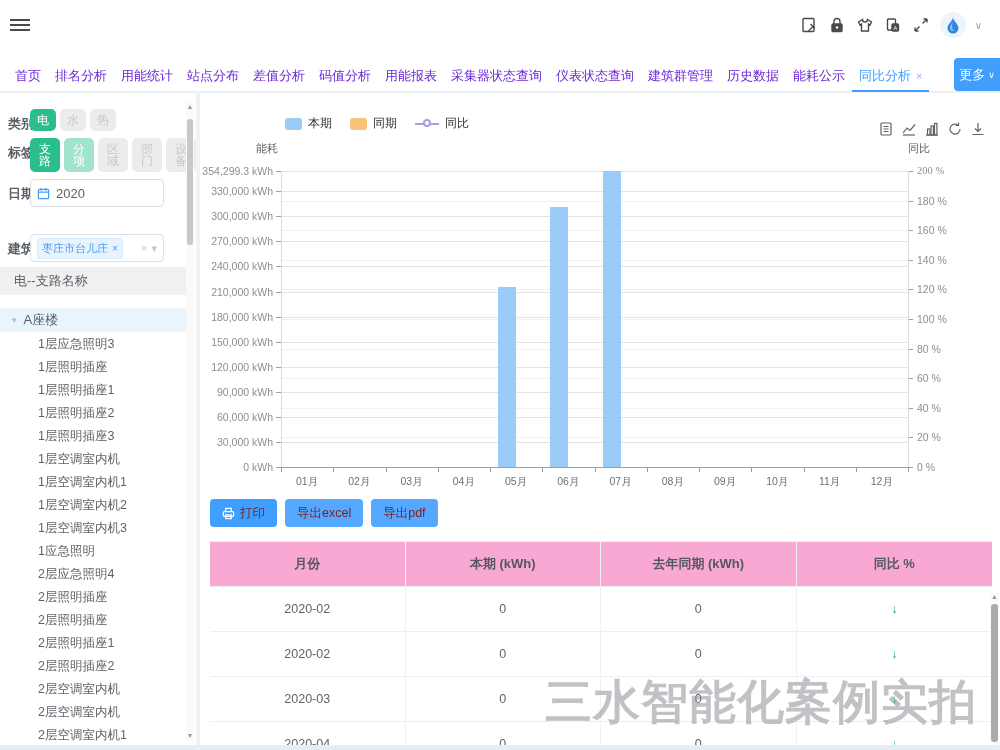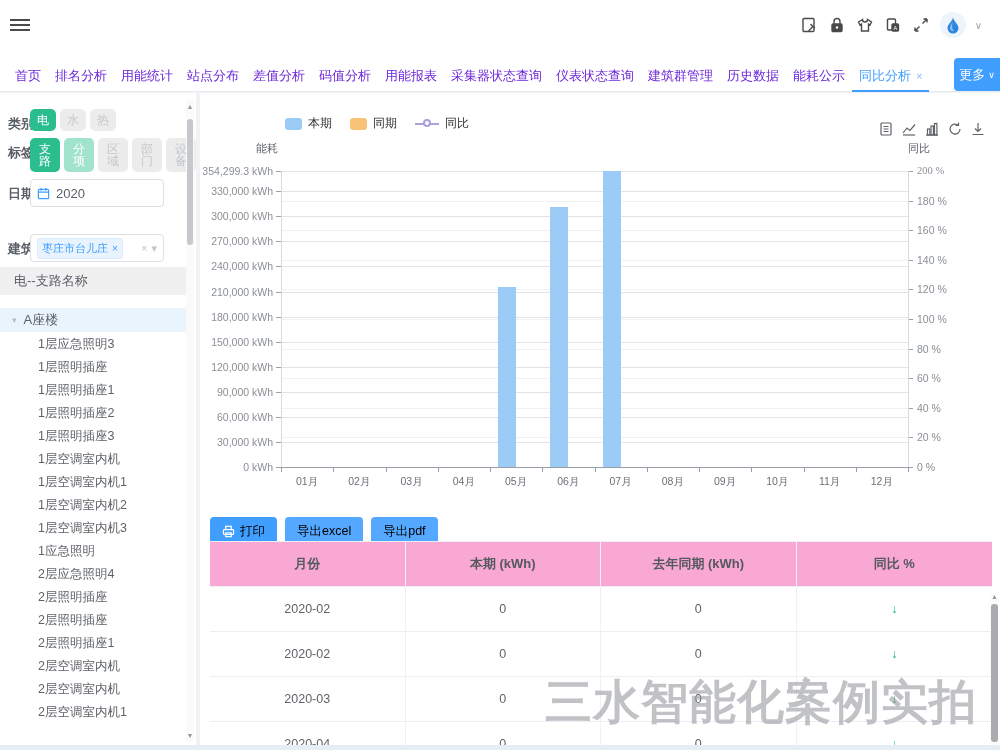--- a/index.html
+++ b/index.html
@@ -77,22 +77,22 @@
   .x-label { position:absolute; font-size:10.5px; color:#6b7077; text-align:center; width:44px; }
   .grid-major { position:absolute; height:1px; background:#e2e4e8; }
   .grid-minor { position:absolute; height:1px; background:#f0f1f3; }
   .axis-line { position:absolute; background:#9aa0a8; }
   .vaxis-line { position:absolute; width:1px; background:#d7dade; }
   .tick { position:absolute; background:#9aa0a8; }
   .bar { position:absolute; background:#9dcbf8; }
 
   
   #actions { position:absolute; left:10px; top:406px; display:flex; gap:8px; }
-  .btn { height:28px; border:none; border-radius:4px; color:#000000; font-size:12.5px; padding:0 12px;
-    display:flex; align-items:center; gap:5px; cursor:pointer; font-family:inherit;margin-top:18px; }
+  .btn { height:28px; border:none; border-radius:4px; color:#7f1d1d; font-size:12.5px; padding:0 12px;
+    display:flex; align-items:center; gap:5px; cursor:pointer; font-family:inherit; }
   #print-btn { background:#409eff; }
   .btn.export { background:#54a8ff; }
 
   
   #data-table { position:absolute; left:10px; top:448px; width:782px; height:204px; overflow:hidden;
     border-top:1px solid #ebeef5; }
   .t-row { display:flex; height:45px; border-bottom:1px solid #ebeef5; }
   .t-row.head { background:#f9a8d4; }
   .t-cell { width:25%; display:flex; align-items:center; justify-content:center;
     font-size:12.5px; color:#5f6368; border-right:1px solid #f0f1f4; }
@@ -234,20 +234,21 @@
       <div class="tree-item">1层照明插座3</div>
       <div class="tree-item">1层空调室内机</div>
       <div class="tree-item">1层空调室内机1</div>
       <div class="tree-item">1层空调室内机2</div>
       <div class="tree-item">1层空调室内机3</div>
       <div class="tree-item">1应急照明</div>
       <div class="tree-item">2层应急照明4</div>
       <div class="tree-item">2层照明插座</div>
       <div class="tree-item">2层照明插座</div>
       <div class="tree-item">2层照明插座1</div>
+      <div class="tree-item">2层照明插座2</div>
       <div class="tree-item">2层空调室内机</div>
       <div class="tree-item">2层空调室内机</div>
       <div class="tree-item">2层空调室内机1</div>
     </div>
 
   <div id="side-scroll">
     <div class="sb-arrow" style="top:2px">▲</div>
     <div id="side-thumb"></div>
     <div class="sb-arrow" style="bottom:2px">▼</div>
   </div>

